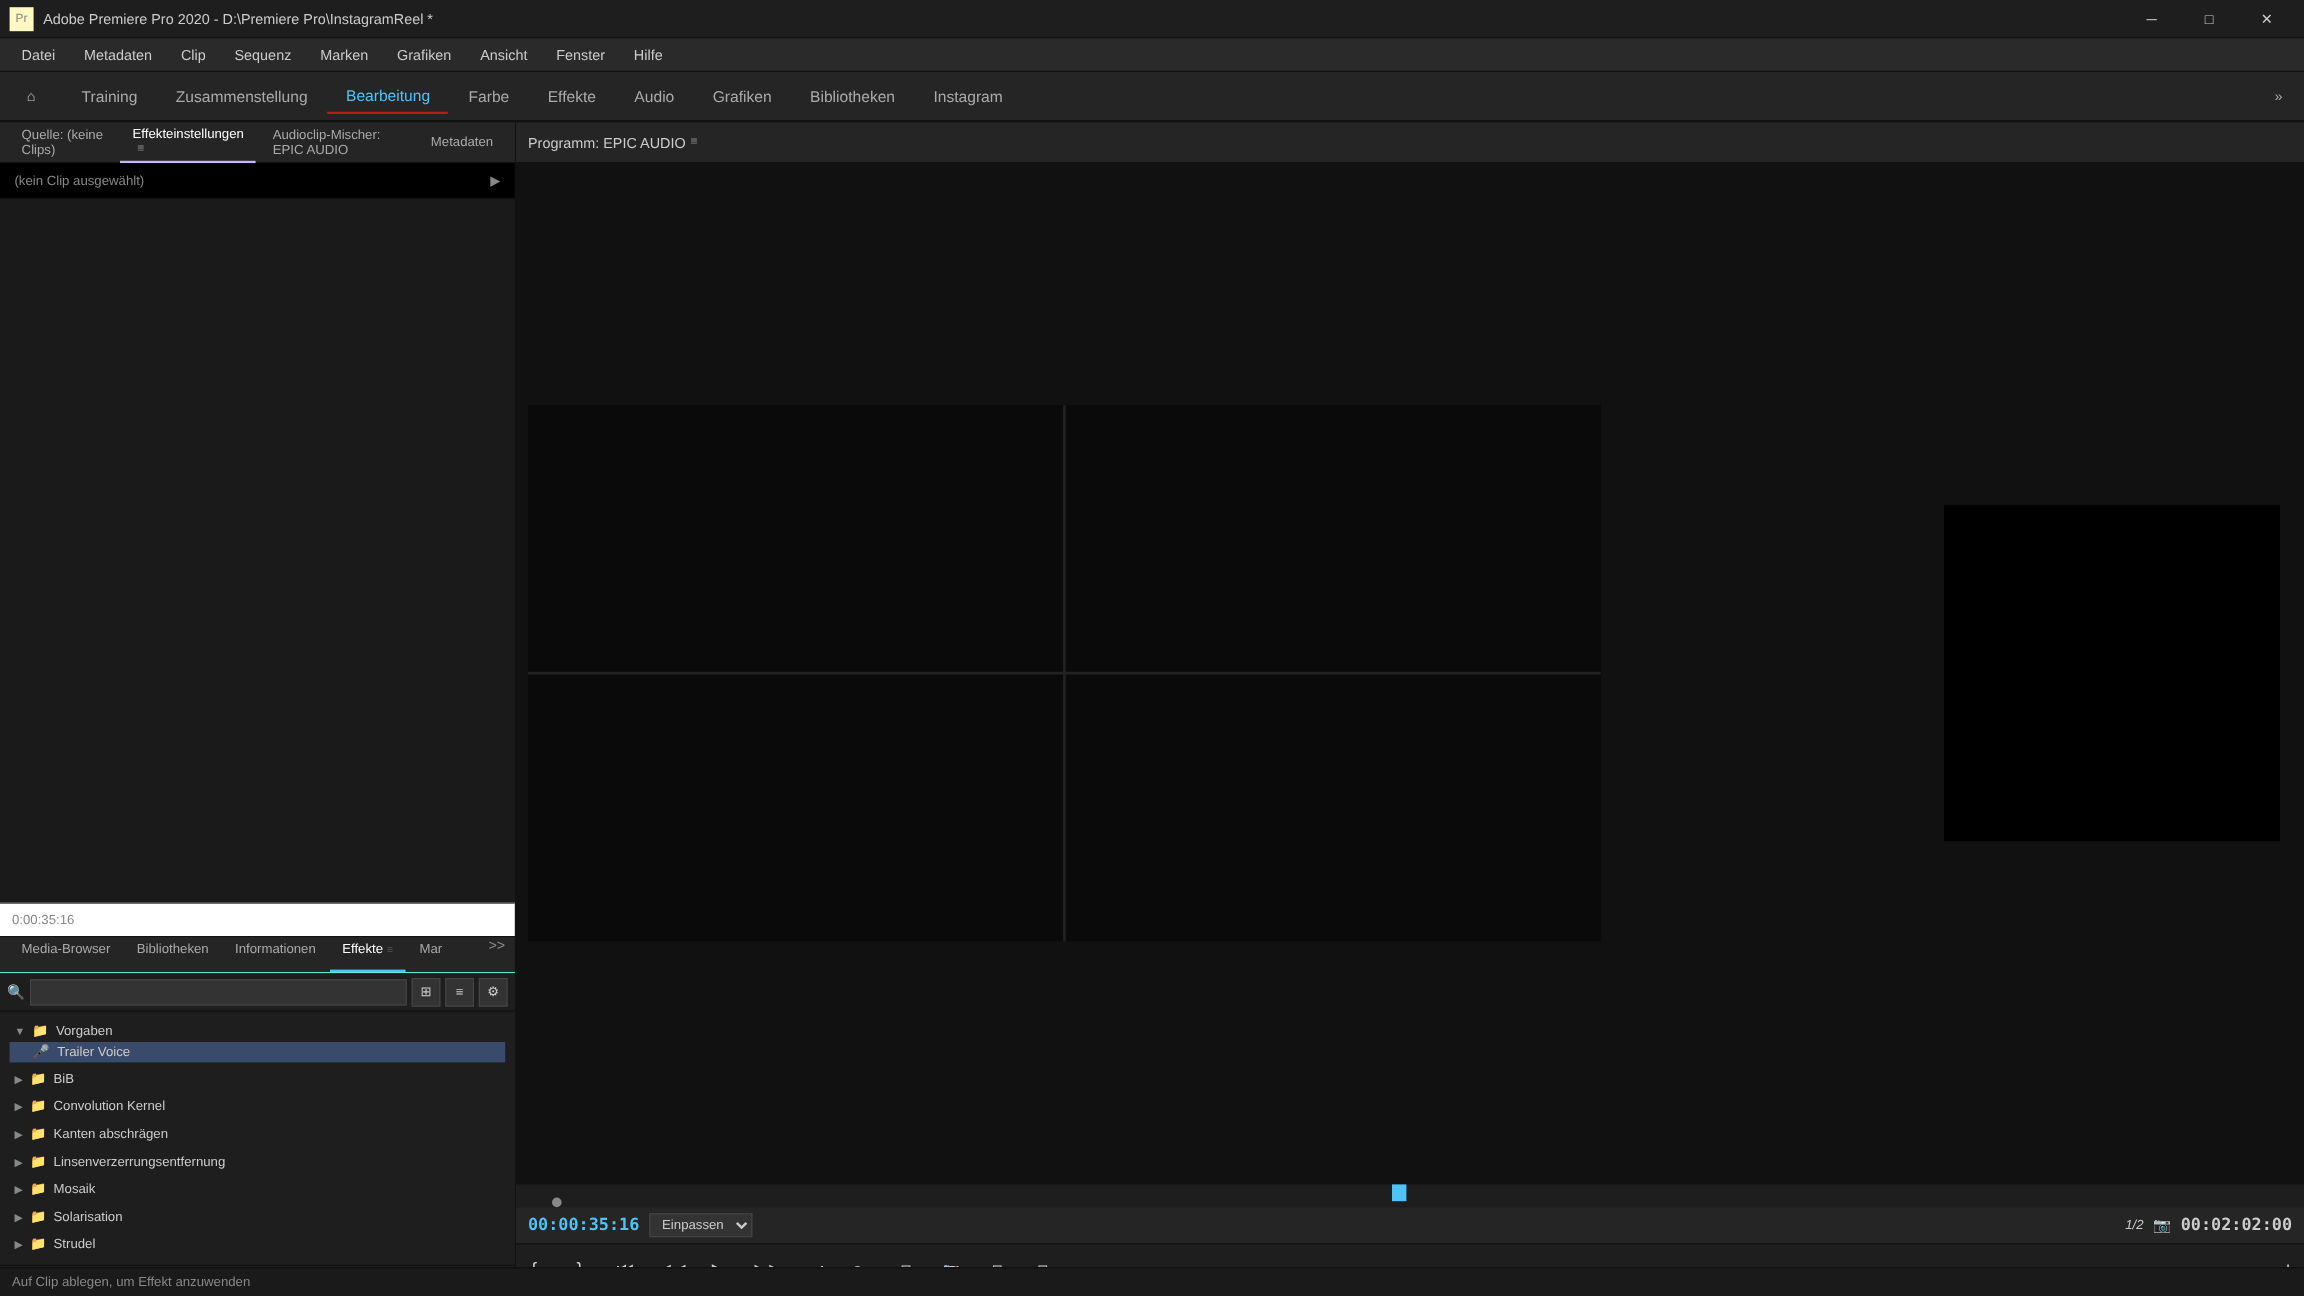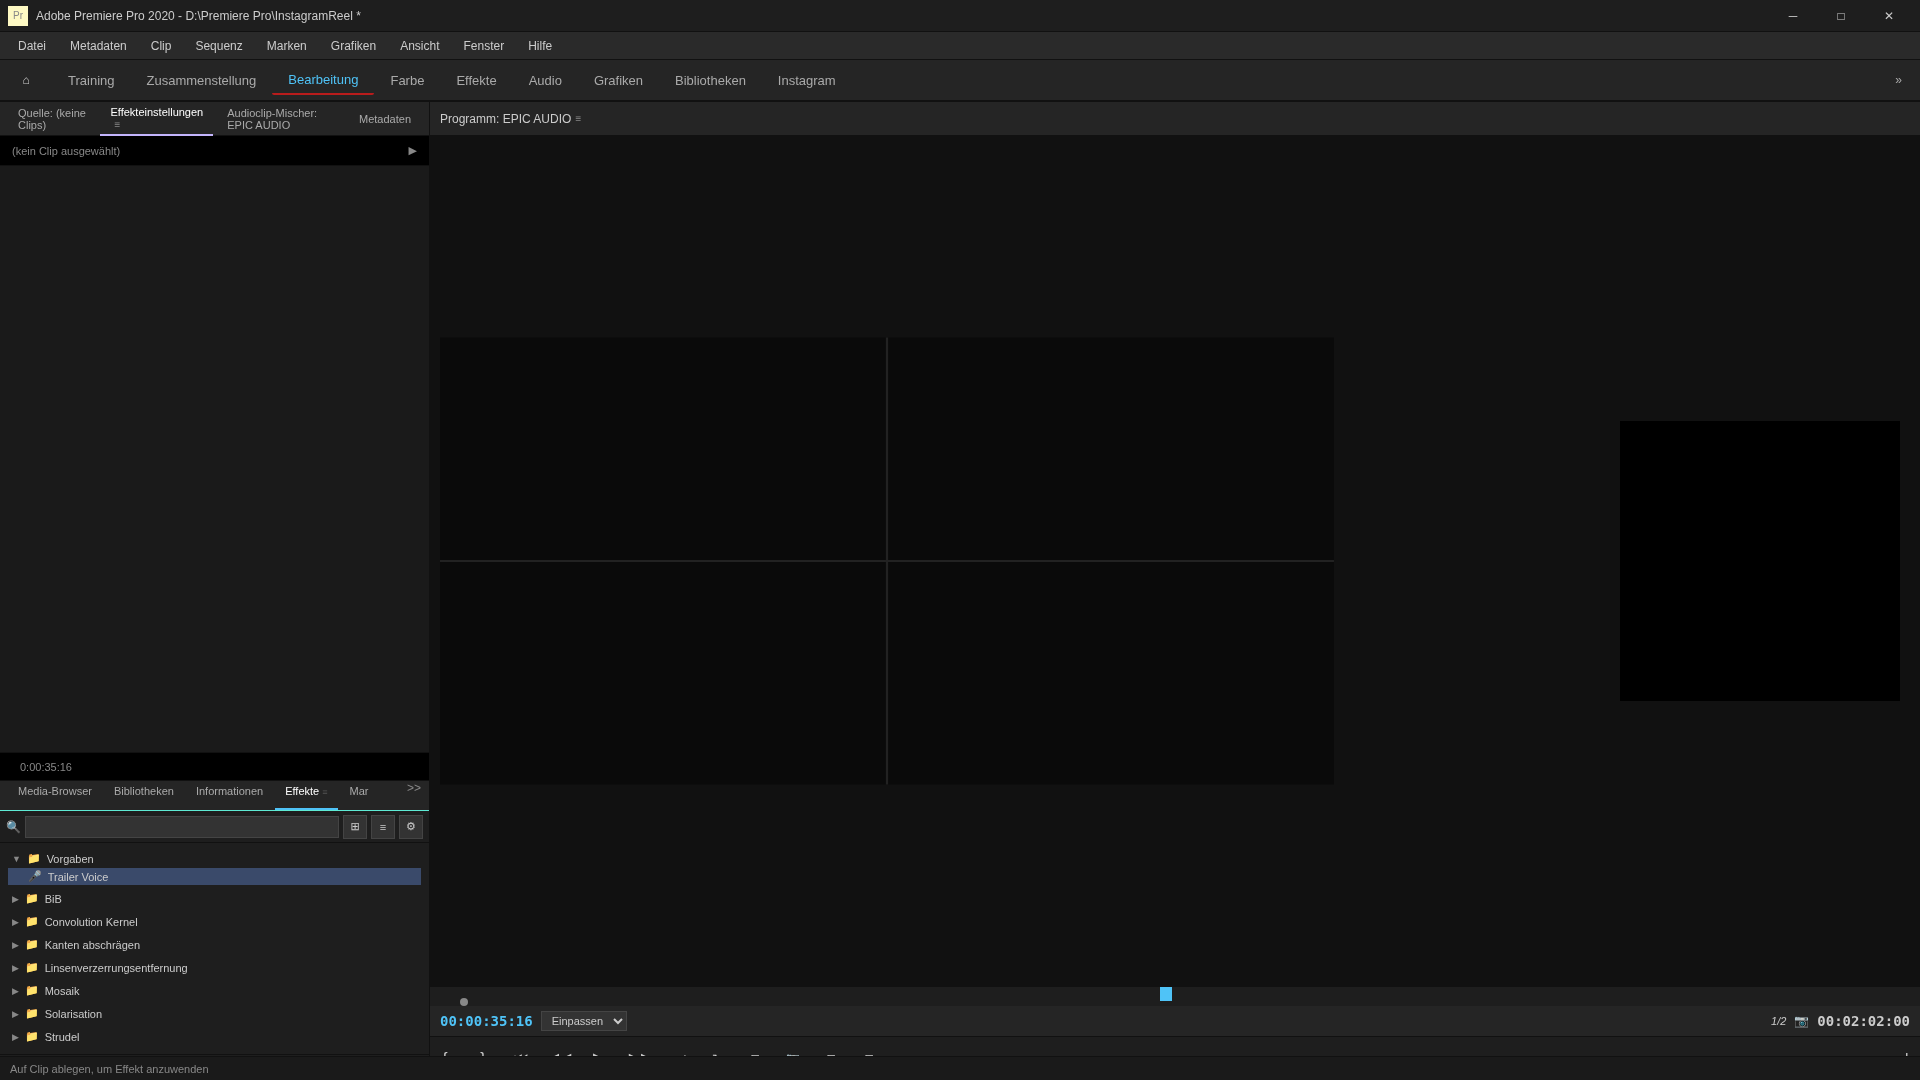--- a/index.html
+++ b/index.html
@@ -162,22 +162,22 @@
       display: flex;
       align-items: center;
       justify-content: space-between;
     }
     #source-preview {
       flex: 1;
       background: #1a1a1a;
     }
     #source-timecode {
       height: 28px;
-      background: #000000;
-      padding: 0 20px;
+      background: #ffffff;
+      padding: 0 10px;
       display: flex;
       align-items: center;
       font-size: 11px;
       color: #888;
       border-top: 1px solid #111;
     }
 
     
     #effects-panel {
       height: 300px;

